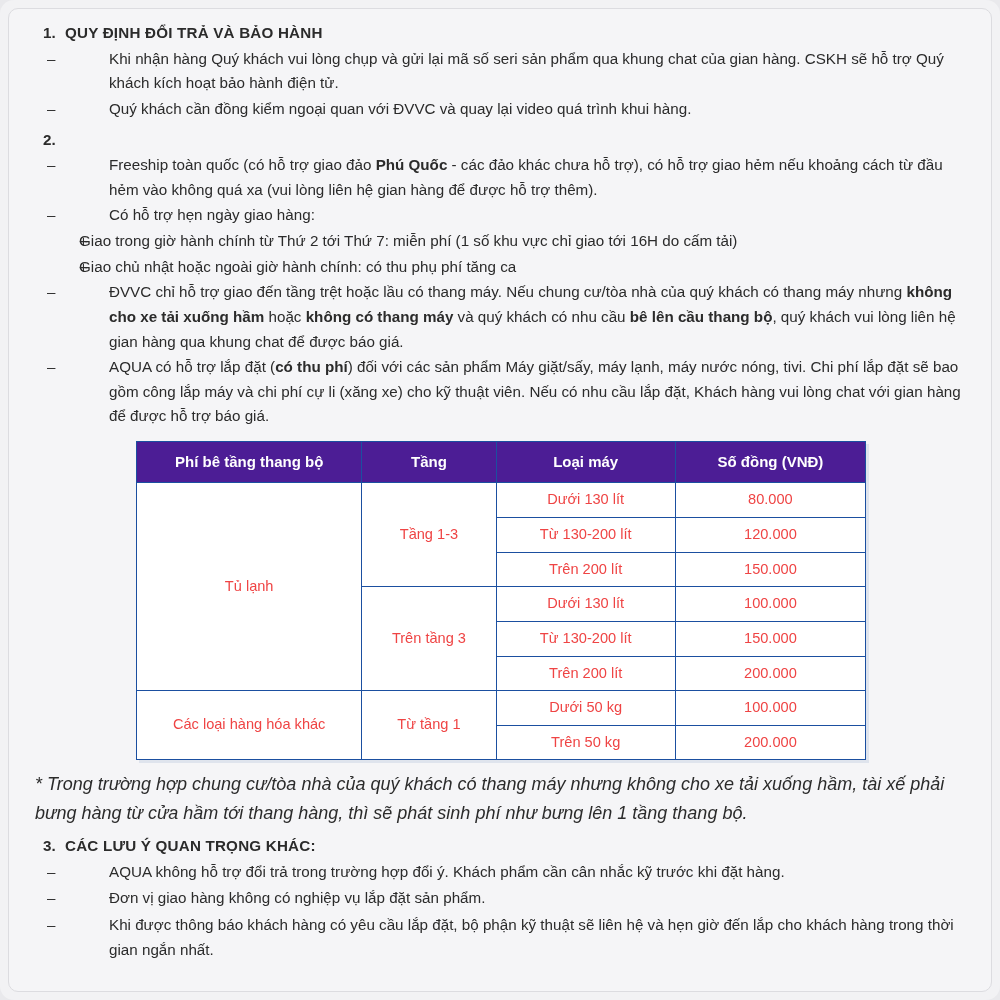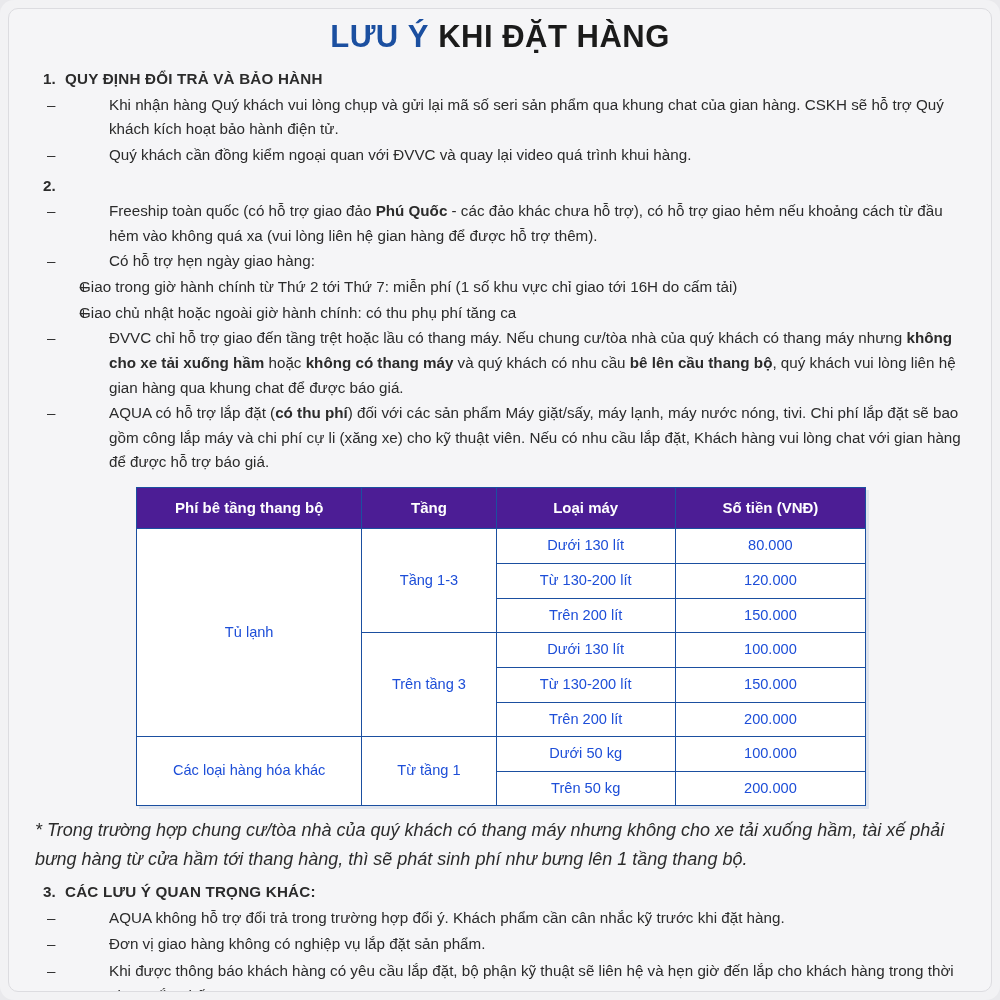--- a/index.html
+++ b/index.html
@@ -117,42 +117,39 @@
     font-weight: bold;
     padding: 8px 6px;
     border: 1px solid #1b4fa0;
     text-align: center;
     font-size: 15px;
   }
   table.fee td {
     border: 1px solid #1b4fa0;
     padding: 5px 6px;
     text-align: center;
-    color: #1d4ed8;
+    color: #ef4444;
   }
   .note-italic {
     font-style: italic;
     font-size: 18px;
     line-height: 1.6;
     padding: 0 4px 0 2px;
     margin-bottom: 2px;
   }
   .tail .dash-item {
     margin-bottom: 2px;
   }
 </style>
 </head>
 <body>
 
 <div class="page">
   <div class="page-inner">
 
-    <div class="title">
-      <span class="accent">LƯU Ý</span><span> KHI ĐẶT HÀNG</span>
-    </div>
 
     <div class="content">
 
       <div class="num-item">
         <span class="num">1.</span>
         <span class="num-text">QUY ĐỊNH ĐỔI TRẢ VÀ BẢO HÀNH</span>
       </div>
 
       <div class="dash-item">
         <span class="bullet">–</span>
@@ -196,21 +193,21 @@
         <span class="txt"><span>AQUA có hỗ trợ lắp đặt (</span><b>có thu phí</b><span>) đối với các sản phẩm Máy giặt/sấy, máy lạnh, máy nước nóng, tivi. Chi phí lắp đặt sẽ bao gồm công lắp máy và chi phí cự li (xăng xe) cho kỹ thuật viên. Nếu có nhu cầu lắp đặt, Khách hàng vui lòng chat với gian hàng để được hỗ trợ báo giá.</span></span>
       </div>
 
       <div class="table-wrap">
         <table class="fee">
           <thead>
             <tr>
               <th style="width:230px">Phí bê tầng thang bộ</th>
               <th style="width:130px">Tầng</th>
               <th style="width:180px">Loại máy</th>
-              <th style="width:190px">Số tiền (VNĐ)</th>
+              <th style="width:190px">Số đồng (VNĐ)</th>
             </tr>
           </thead>
           <tbody>
             <tr>
               <td rowspan="6">Tủ lạnh</td>
               <td rowspan="3">Tầng 1-3</td>
               <td>Dưới 130 lít</td>
               <td>80.000</td>
             </tr>
             <tr>

